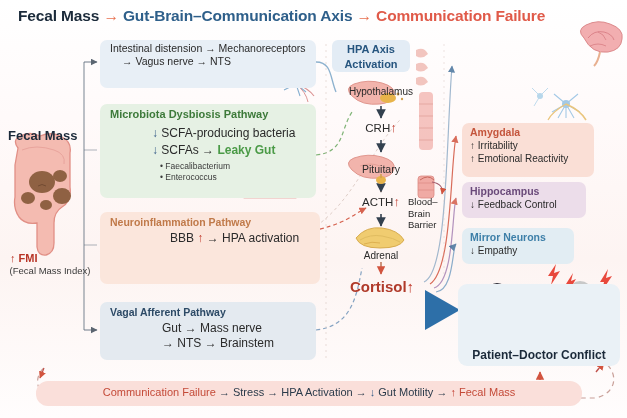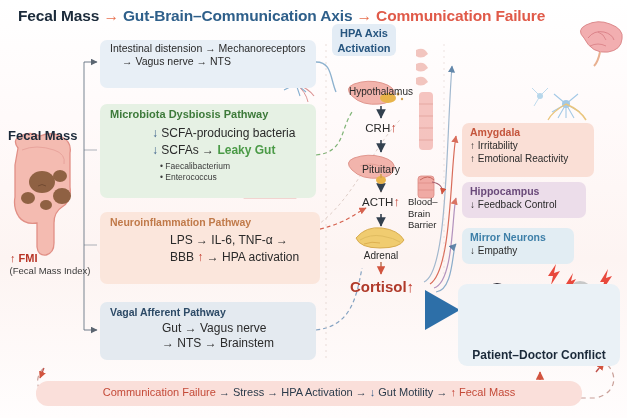--- a/index.html
+++ b/index.html
@@ -56,21 +56,21 @@
   .up  { color:#c0392b; font-weight:bold; }
   .dn  { color:#3a5f8a; font-weight:bold; }
 
   
   #fm-label { left: 8px; top: 128px; font-size: 13px; font-weight:bold; color:#1b2a3a; }
   #fmi { left: 10px; top: 252px; font-size: 11px; font-weight:bold; color:#b83426; white-space:nowrap;}
   #fmi-sub { left: 6px; top: 265px; font-size: 9.5px; color:#3a3a3a; line-height:11px; width:88px; text-align:center;}
 
   
   #hpa-hd {
-    left: 332px; top: 24px; width: 64px; height: 32px;
+    left: 332px; top: 40px; width: 78px; height: 32px;
     background:#e3ecf5; border-radius:6px;
     color:#26557f; font-size:11px; font-weight:bold;
     text-align:center; line-height:15px; padding-top:2px;
   }
   .hpa-node { position:absolute; width:100px; text-align:center;
               font-size:10px; color:#2a2a2a; }
   .hpa-lbl  { position:absolute; width:100px; text-align:center;
               font-size:11.5px; color:#2a2a2a; font-weight:500; }
   #cortisol { left:330px; top:278px; width:104px; text-align:center;
               font-size:15px; font-weight:bold; color:#b03a2a; }
@@ -344,31 +344,28 @@
       <span class="dn">↓</span>
       <span>SCFAs →</span>
       <span class="grn" style="font-weight:bold;">Leaky Gut</span>
     </div>
     <div class="bul" style="padding:4px 0 0 60px;">• Faecalibacterium</div>
     <div class="bul" style="padding:1px 0 0 60px;">• Enterococcus</div>
   </div>
 
   <div class="box" id="pw-neuro">
     <div class="hd">Neuroinflammation Pathway</div>
-    <div class="ln2" style="padding:5px 0 0 70px;">
-      <span>LPS → IL-6, TNF-α →</span>
-    </div>
     <div class="ln2" style="padding:3px 0 0 70px;">
       <span>BBB </span><span class="up">↑</span><span> → HPA activation</span>
     </div>
   </div>
 
   <div class="box" id="pw-vagal">
     <div class="hd">Vagal Afferent Pathway</div>
-    <div class="ln2" style="padding:3px 0 0 62px;">Gut → Vagus nerve</div>
+    <div class="ln2" style="padding:3px 0 0 62px;">Gut → Mass nerve</div>
     <div class="ln2" style="padding:1px 0 0 62px;">→ NTS → Brainstem</div>
   </div>
 
   <div class="abs" id="hpa-hd">
     <div>HPA Axis</div>
     <div>Activation</div>
   </div>
 
   <div class="hpa-node" style="left:331px; top:86px;">Hypothalamus</div>
   <div class="hpa-lbl" style="left:331px; top:120px;">

